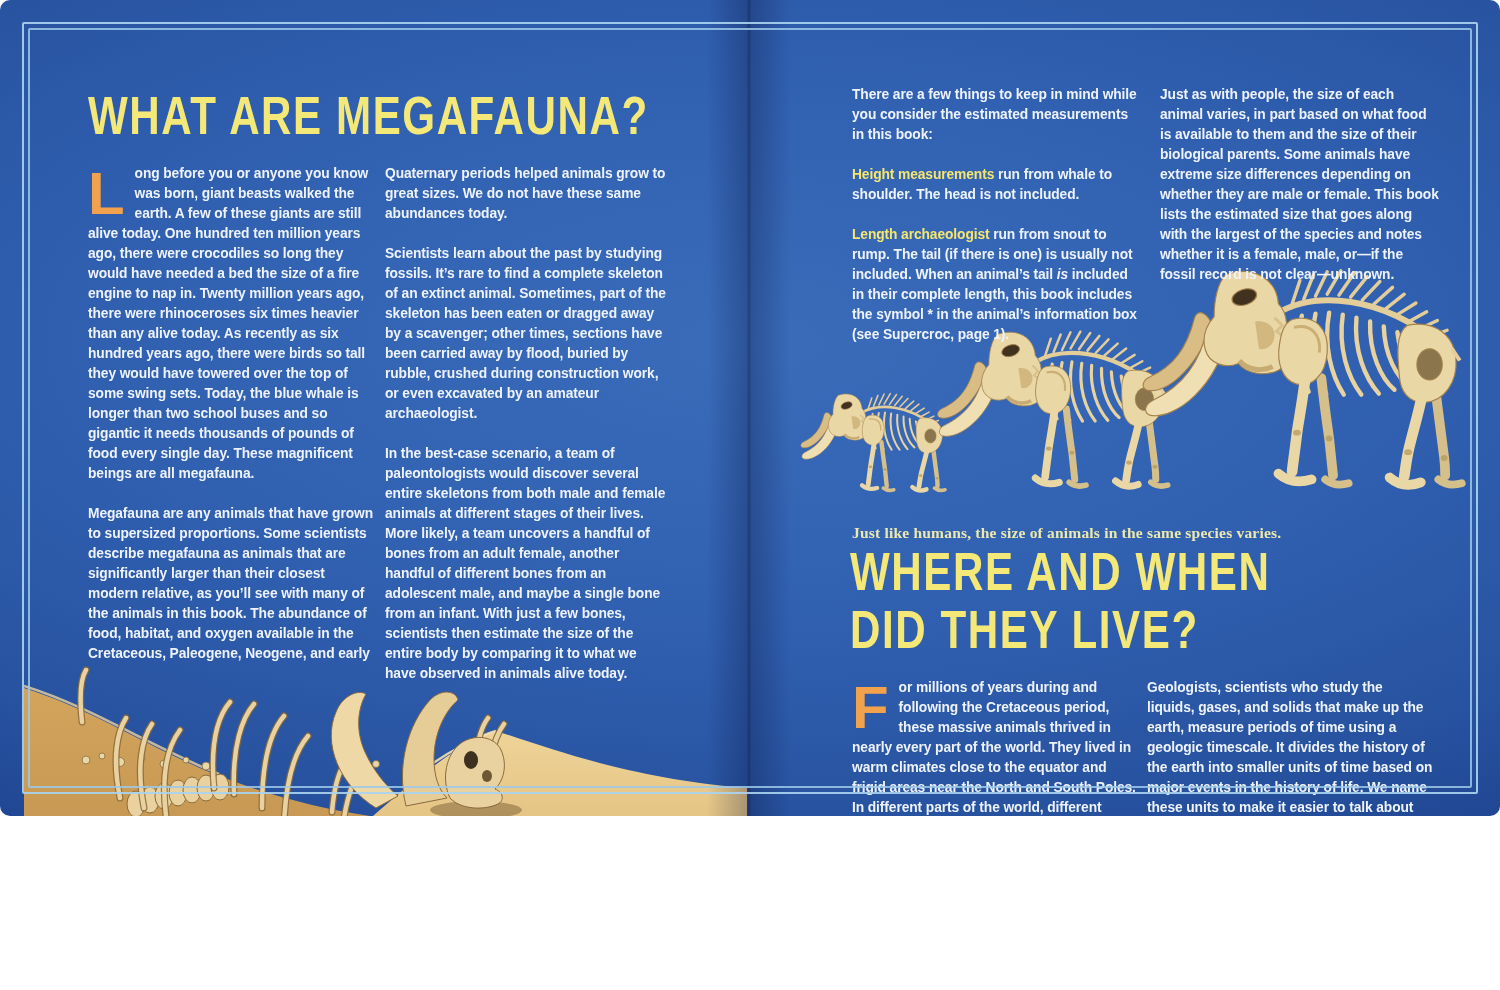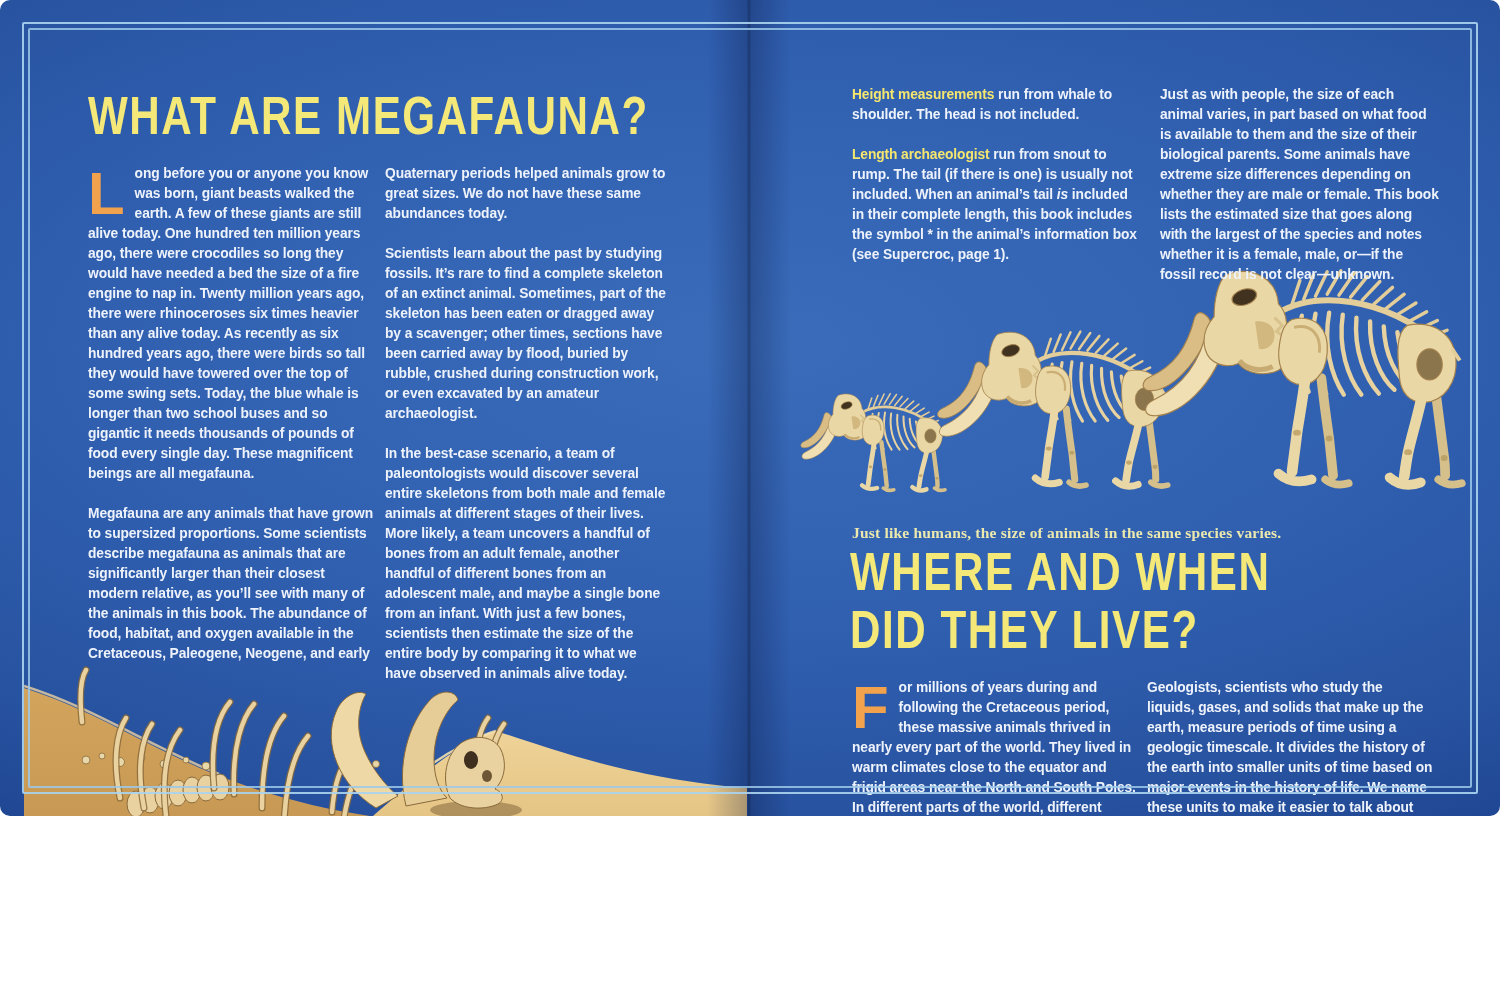--- a/index.html
+++ b/index.html
@@ -136,20 +136,21 @@
       <path d="M118,306 C122,290 148,281 166,289 C180,296 182,312 170,320 C152,328 124,322 118,306 Z"></path>
       <path d="M100,260 C106,250 122,248 130,256 C136,263 134,274 124,277 C112,280 102,272 100,260 Z"></path>
       <path d="M616,290 C622,280 640,278 648,286 C654,293 650,304 640,306 C628,308 618,300 616,290 Z"></path>
       <path d="M684,288 C688,282 698,281 703,286 C707,291 704,298 697,299 C690,300 685,294 684,288 Z"></path>
     </g>
   </svg>
 
   <div class="pagenum pn-left">IV</div>
 
   <div class="bodycol" style="left:852px;top:85px;">
+    <p>There are a few things to keep in mind while you consider the estimated measurements in this book:</p>
     <p><span class="ylead">Height measurements</span><span> run from whale to shoulder. The head is not included.</span></p>
     <p><span class="ylead">Length archaeologist</span><span> run from snout to rump. The tail (if there is one) is usually not included. When an animal’s tail </span><span class="ital">is</span><span> included in their complete length, this book includes the symbol * in the animal’s information box (see Supercroc, page 1).</span></p>
   </div>
 
   <div class="bodycol" style="left:1147px;top:85px;width:280px;margin-left:13px;">
     <p>Just as with people, the size of each animal varies, in part based on what food is available to them and the size of their biological parents. Some animals have extreme size differences depending on whether they are male or female. This book lists the estimated size that goes along with the largest of the species and notes whether it is a female, male, or—if the fossil record is not clear—unknown.</p>
   </div>
 
   <svg class="illus" style="left:780px;top:255px;width:700px;height:260px;" viewBox="0 0 700 260">
     <defs>

